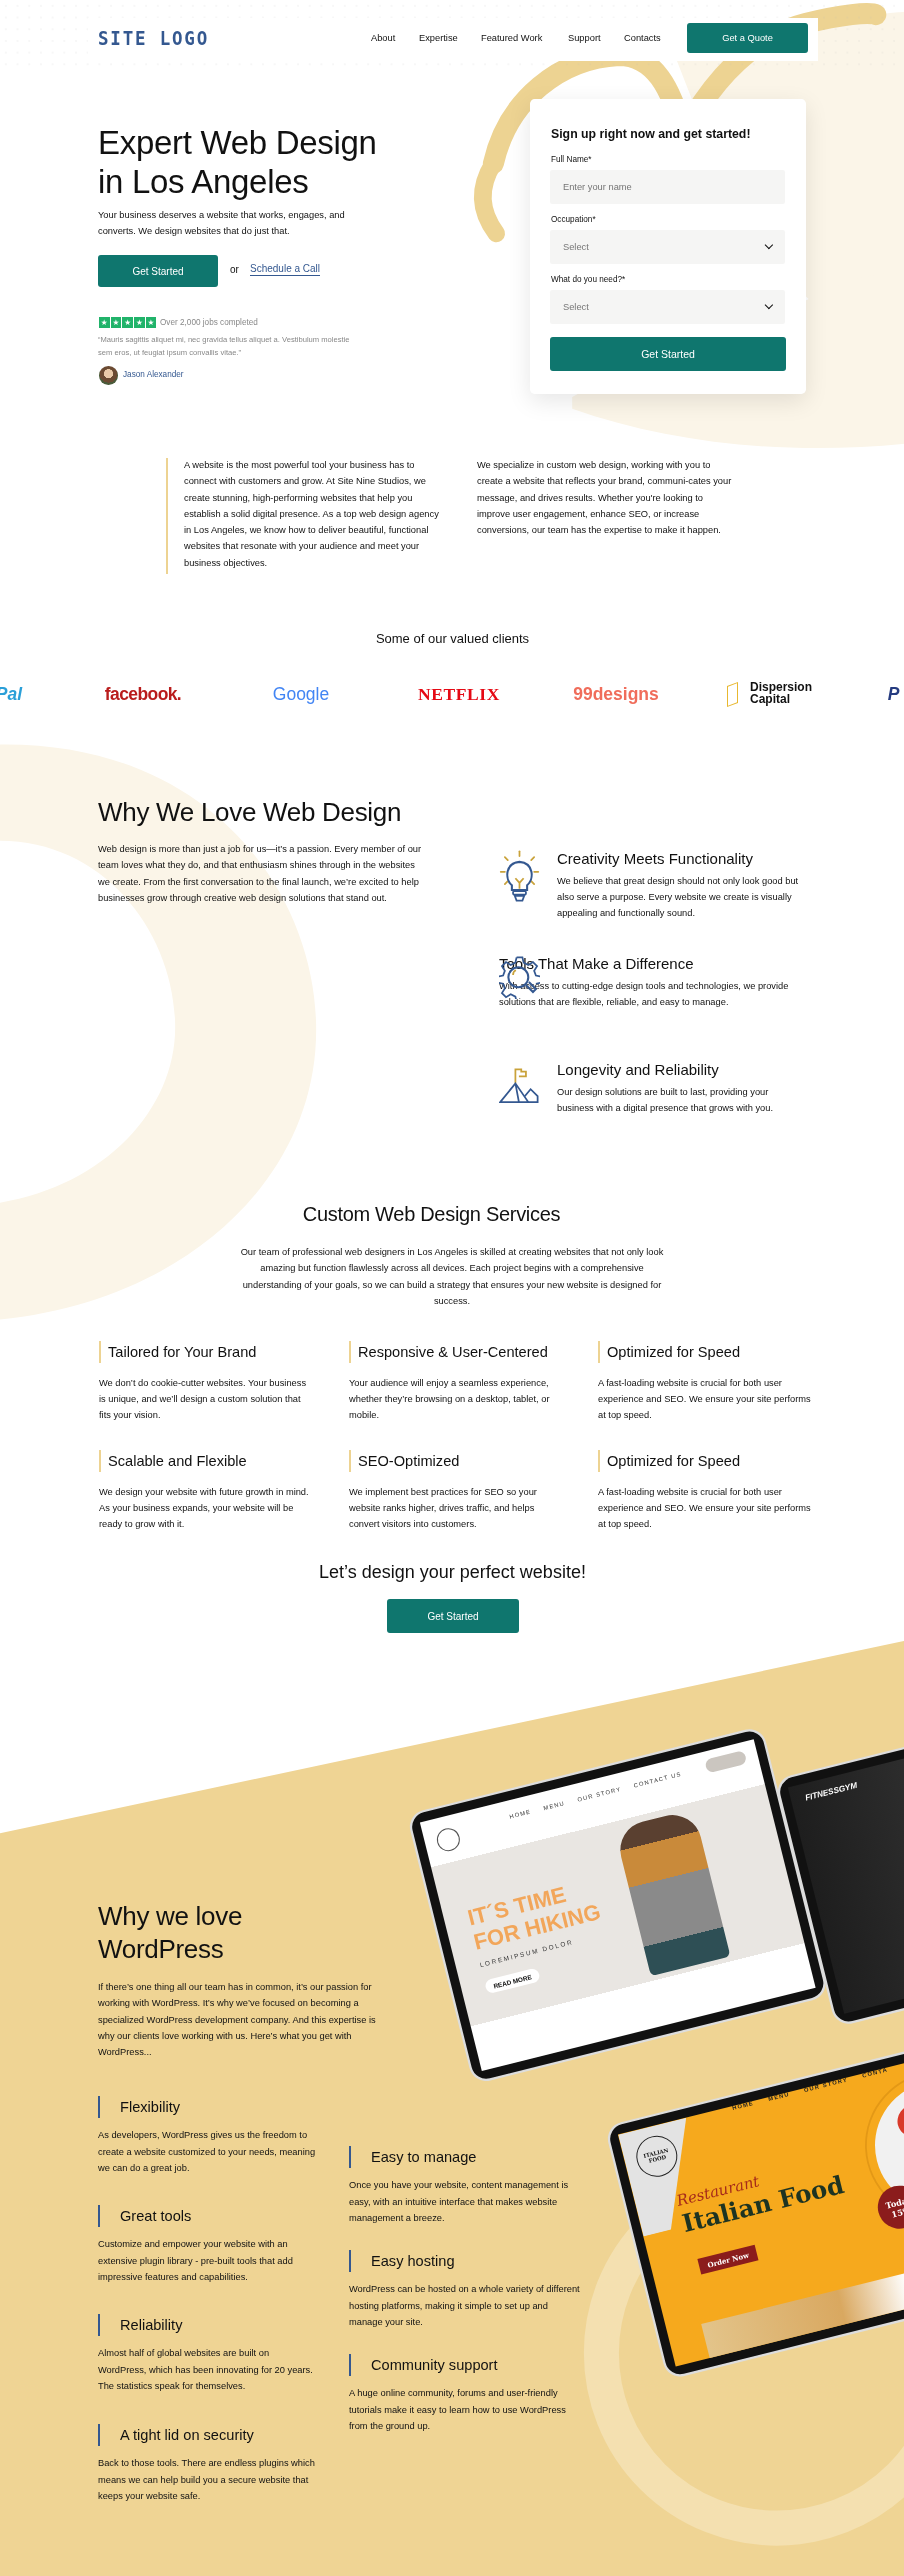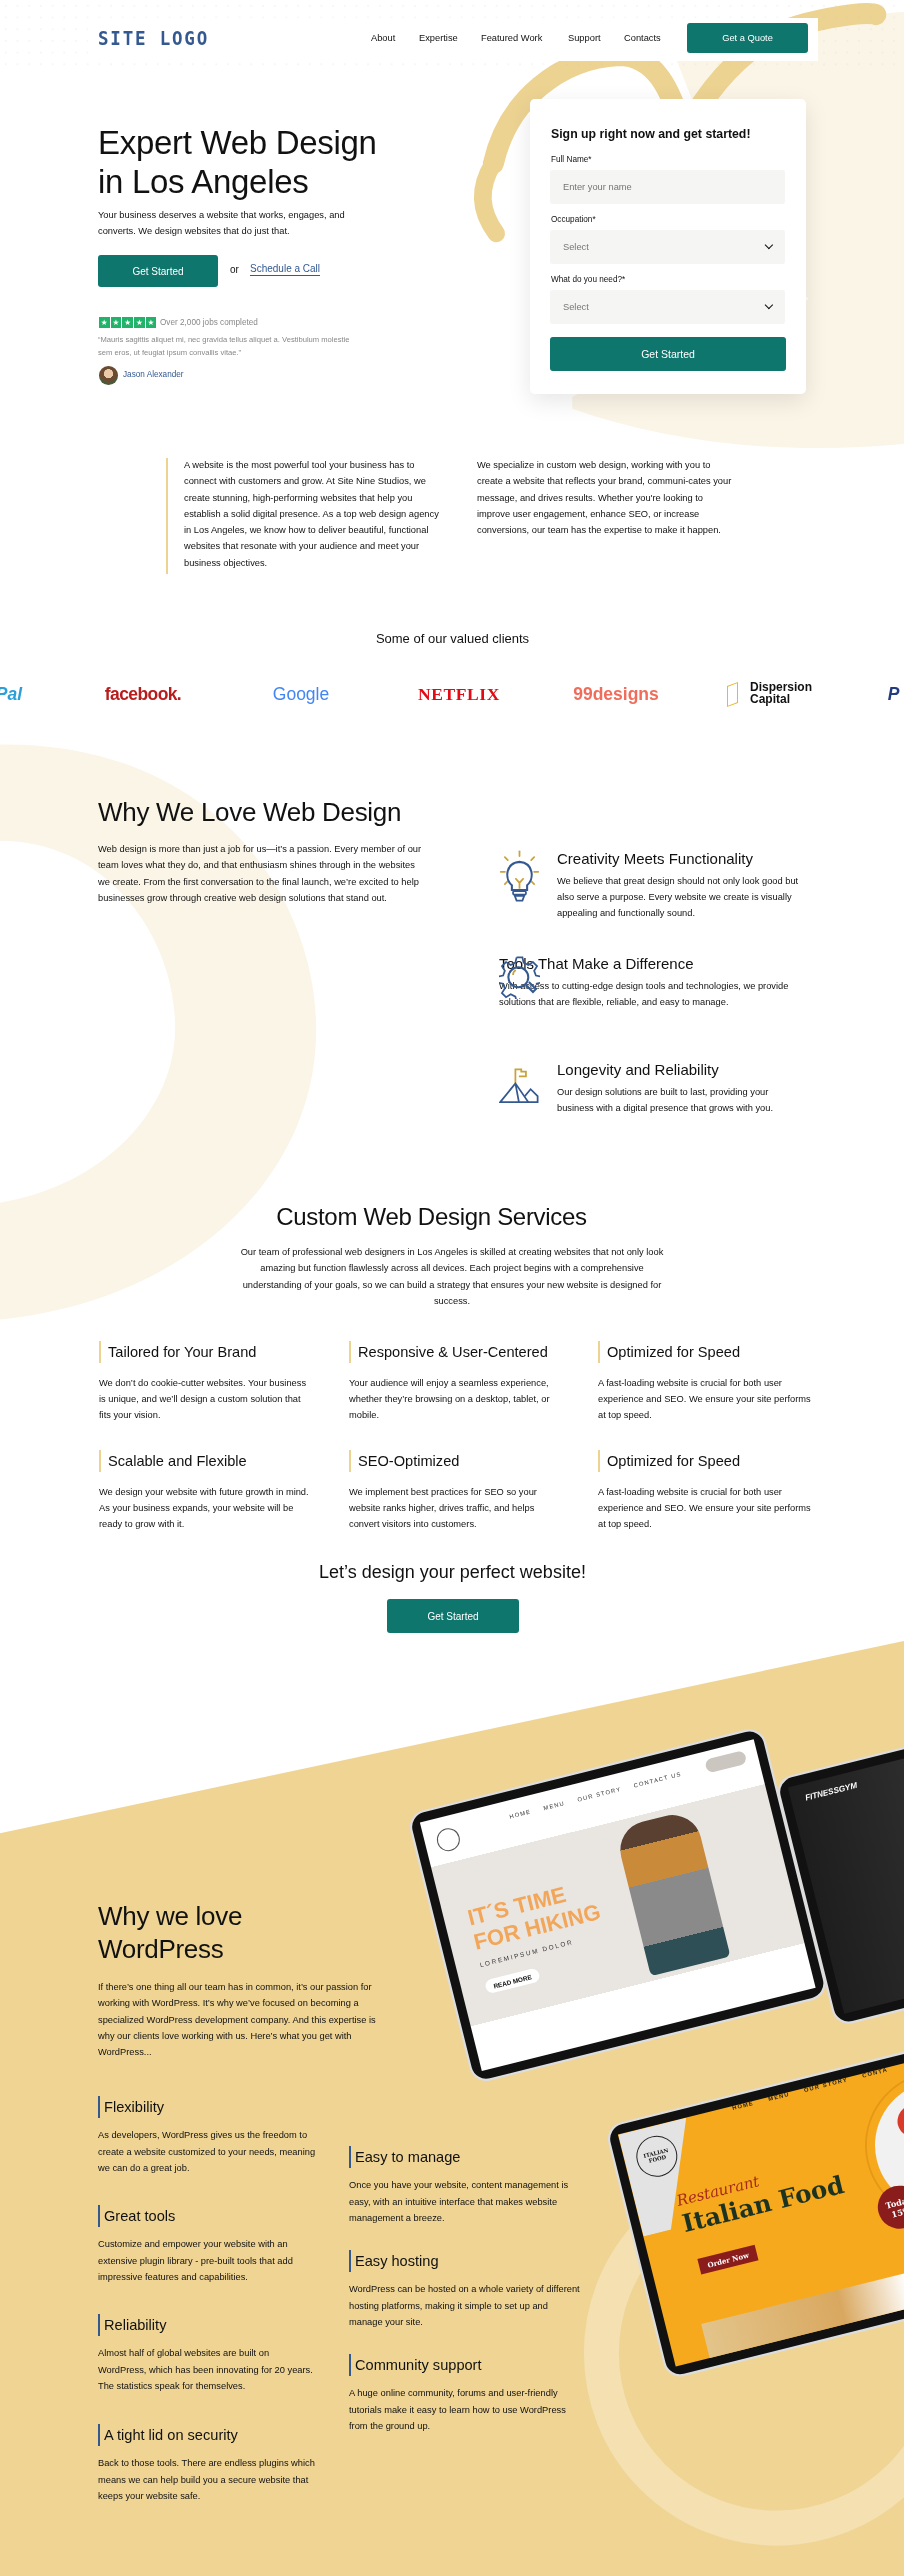--- a/index.html
+++ b/index.html
@@ -30,21 +30,21 @@
   .intro{font-size:9.3px;line-height:16.3px;color:#111}
   
   .clients-title{left:0;width:905px;text-align:center;top:631px;font-size:13px}
   .logo-cell{top:666px;height:56px;display:flex;align-items:center;justify-content:center;font-size:17.5px;font-weight:bold}
   
   h2{font-weight:normal;letter-spacing:-0.3px}
   .feat h4{font-size:15px;font-weight:normal}
   .feat p{font-size:9.3px;line-height:16.3px;margin-top:5.8px}
   .svc h4{font-size:14.6px;font-weight:normal;border-left:2.9px solid #edd392;padding-left:7px;line-height:22px}
   .svc p{font-size:9.3px;line-height:16.3px;margin-top:11.7px}
-  .wp h4{font-size:14.6px;font-weight:normal;border-left:2.9px solid #345890;padding-left:4px;line-height:22px}
+  .wp h4{font-size:14.6px;font-weight:normal;border-left:2.9px solid #345890;padding-left:20px;line-height:22px}
   .wp p{font-size:9.3px;line-height:16.3px;margin-top:9.3px}
 </style>
 </head>
 <body>
 
 <svg class="abs" style="left:0;top:0" width="905" height="2576" viewBox="0 0 1550 4412">
 
   <path d="M1150 80 C1300 40 1550 20 1550 20 L1550 620 C1400 560 1280 420 1220 260 Z" fill="#fbf5e8"></path>
   <path d="M980 680 C1050 640 1200 620 1300 560 C1400 500 1480 460 1550 470 L1550 760 C1350 780 1150 760 980 700 Z" fill="#fbf5e8"></path>
 
@@ -174,21 +174,21 @@
     <path d="M28 28 L28 4 L38 4 L38 8 L46 8 L46 16 L34 16" stroke="#c9a23a" stroke-width="3" fill="none"></path>
     <path d="M2 60 L28 28 L50 60 Z M28 28 L34 60" stroke="#345890" stroke-width="3" fill="none"></path>
     <path d="M44 50 L54 38 L66 50 L66 60 L50 60" stroke="#345890" stroke-width="3" fill="none"></path>
   </svg>
   <div style="margin-left:58px">
     <h4>Longevity and Reliability</h4>
     <p>Our design solutions are built to last, providing your business with a digital presence that grows with you.</p>
   </div>
 </div>
 
-<h2 class="abs" style="left:0;width:863px;text-align:center;top:1203px;font-size:24px">Custom Web Design Services</h2>
+<h2 class="abs" style="left:0;width:863px;text-align:center;top:1203px;font-size:20px">Custom Web Design Services</h2>
 <p class="abs" style="left:239px;width:426px;text-align:center;top:1244px;font-size:9.3px;line-height:16.3px">Our team of professional web designers in Los Angeles is skilled at creating websites that not only look amazing but function flawlessly across all devices. Each project begins with a comprehensive understanding of your goals, so we can build a strategy that ensures your new website is designed for success.</p>
 
 <div class="abs svc" style="left:99px;top:1341px;width:216px">
   <h4>Tailored for Your Brand</h4>
   <p>We don’t do cookie-cutter websites. Your business is unique, and we’ll design a custom solution that fits your vision.</p>
 </div>
 <div class="abs svc" style="left:349px;top:1341px;width:216px">
   <h4>Responsive &amp; User-Centered</h4>
   <p>Your audience will enjoy a seamless experience, whether they’re browsing on a desktop, tablet, or mobile.</p>
 </div>

